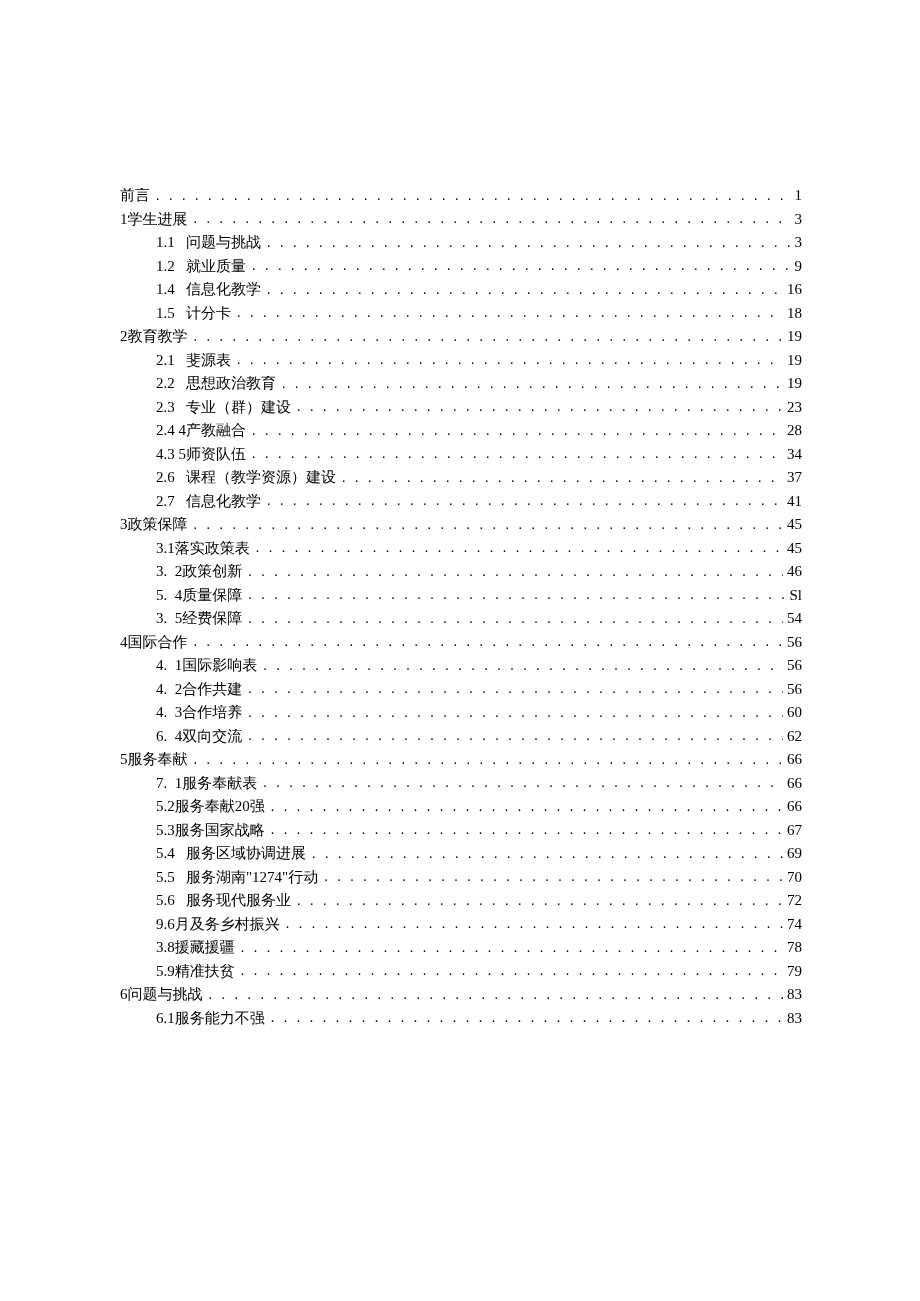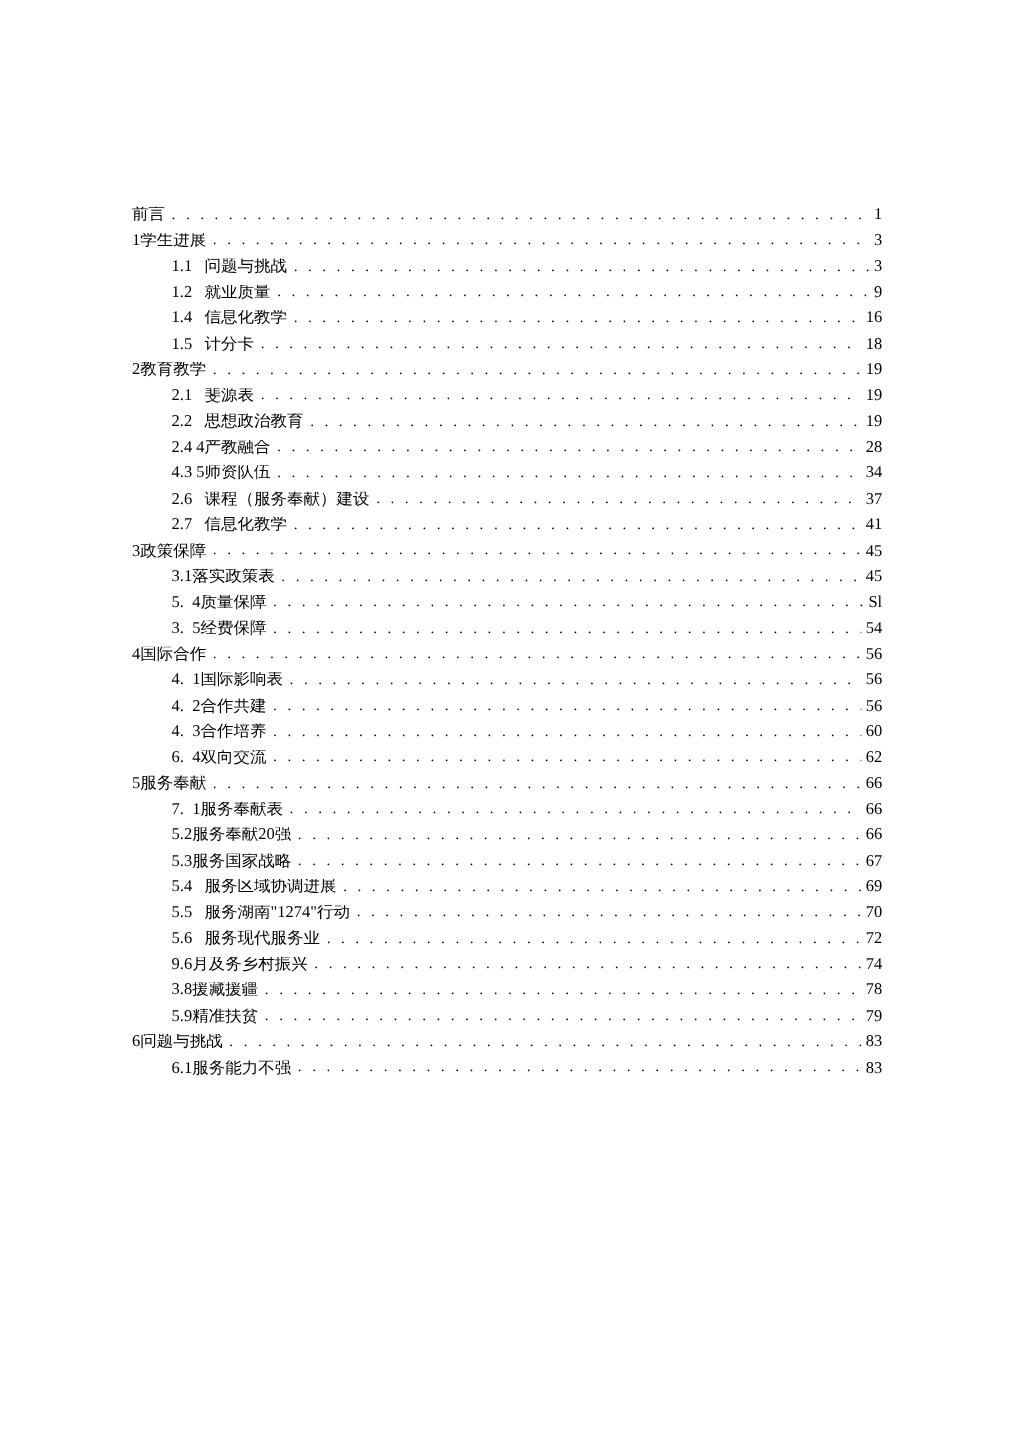--- a/index.html
+++ b/index.html
@@ -85,48 +85,58 @@
       <span class="label"><span class="num">2.1</span><span class="gap" style="white-space: pre;">   </span><span>斐源表</span></span>
       <span class="leader"></span>
       <span class="page">19</span>
     </div>
     <div class="row level-1">
       <span class="label"><span class="num">2.2</span><span class="gap" style="white-space: pre;">   </span><span>思想政治教育</span></span>
       <span class="leader"></span>
       <span class="page">19</span>
     </div>
     <div class="row level-1">
+      <span class="label"><span class="num">2.3</span><span class="gap" style="white-space: pre;">   </span><span>专业（群）建设</span></span>
+      <span class="leader"></span>
+      <span class="page">23</span>
+    </div>
+    <div class="row level-1">
       <span class="label"><span class="num">2.4</span><span class="gap" style="white-space: pre;"> </span><span>4产教融合</span></span>
       <span class="leader"></span>
       <span class="page">28</span>
     </div>
     <div class="row level-1">
       <span class="label"><span class="num">4.3</span><span class="gap" style="white-space: pre;"> </span><span>5师资队伍</span></span>
       <span class="leader"></span>
       <span class="page">34</span>
     </div>
     <div class="row level-1">
-      <span class="label"><span class="num">2.6</span><span class="gap" style="white-space: pre;">   </span><span>课程（服务奉献）建设</span></span>
+      <span class="label"><span class="num">2.6</span><span class="gap" style="white-space: pre;">   </span><span>课程（教学资源）建设</span></span>
       <span class="leader"></span>
       <span class="page">37</span>
     </div>
     <div class="row level-1">
       <span class="label"><span class="num">2.7</span><span class="gap" style="white-space: pre;">   </span><span>信息化教学</span></span>
       <span class="leader"></span>
       <span class="page">41</span>
     </div>
     <div class="row level-0">
       <span class="label"><span class="num">3</span><span class="gap" style="white-space: pre;"></span><span>政策保障</span></span>
       <span class="leader"></span>
       <span class="page">45</span>
     </div>
     <div class="row level-1">
       <span class="label"><span class="num">3.1</span><span class="gap" style="white-space: pre;"></span><span>落实政策表</span></span>
       <span class="leader"></span>
       <span class="page">45</span>
+    </div>
+    <div class="row level-1">
+      <span class="label"><span class="num">3.</span><span class="gap" style="white-space: pre;">  </span><span>2政策创新</span></span>
+      <span class="leader"></span>
+      <span class="page">46</span>
     </div>
     <div class="row level-1">
       <span class="label"><span class="num">5.</span><span class="gap" style="white-space: pre;">  </span><span>4质量保障</span></span>
       <span class="leader"></span>
       <span class="page">Sl</span>
     </div>
     <div class="row level-1">
       <span class="label"><span class="num">3.</span><span class="gap" style="white-space: pre;">  </span><span>5经费保障</span></span>
       <span class="leader"></span>
       <span class="page">54</span>

